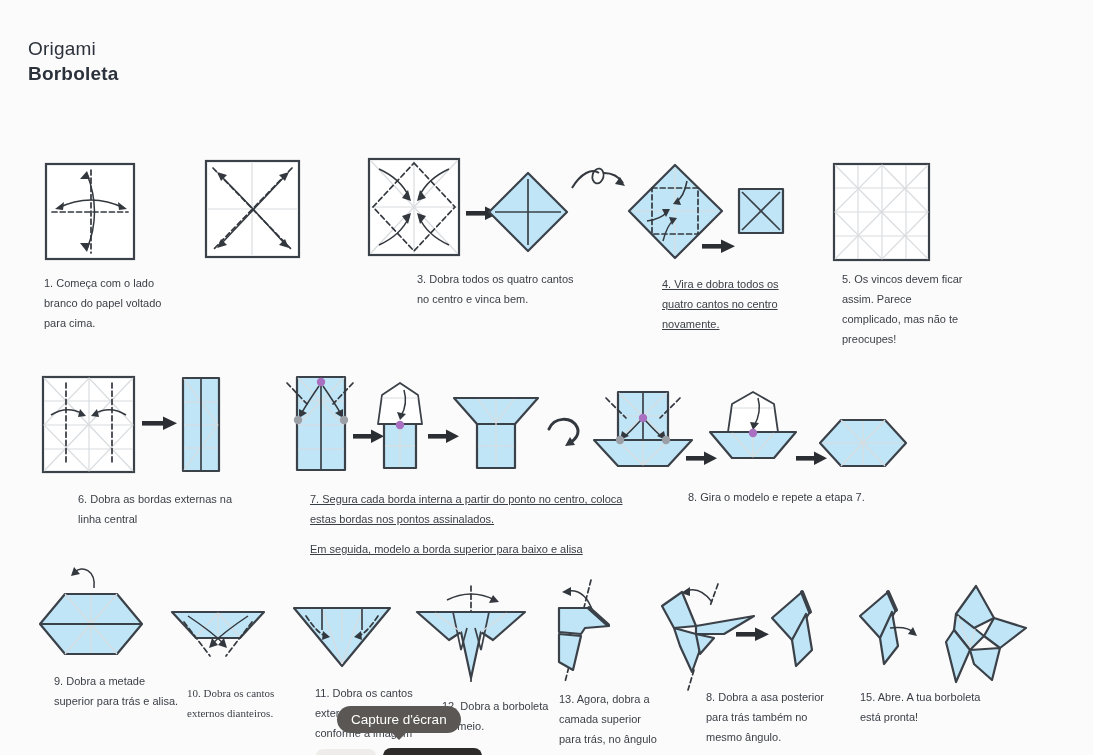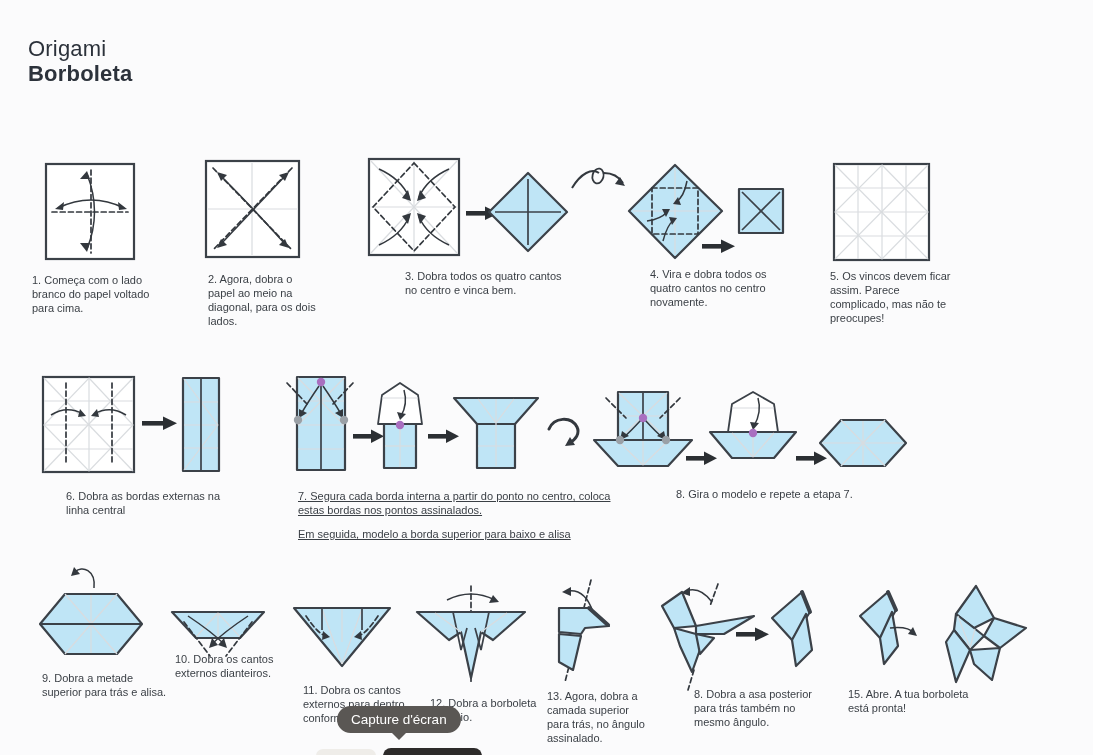--- a/index.html
+++ b/index.html
@@ -1,23 +1,23 @@
 <!DOCTYPE html>
 <html style="--paper-blue: #bfe5f6; --ink: #3b4148; --crease: #d9dcdf; --fold: #33383e; --dot-purple: #a96fc0; --dot-gray: #9aa0a6; --tooltip-bg: #5a5754; --page-bg: #fbfbfc; --text: #3a3f45; --black-arrow: #2b2f33;"><head>
 <meta charset="utf-8">
 <style>
   html,body{margin:0;padding:0;}
   body{width:1093px;height:755px;overflow:hidden;background:var(--page-bg,#fbfbfc);
        font-family:"Liberation Sans","DejaVu Sans",sans-serif;position:relative;}
   .page{position:absolute;inset:0;}
   .abs{position:absolute;}
-  .title{left:28px;top:36px;font-size:22px;line-height:25px;color:#2c323b;letter-spacing:.2px;}
+  .title{left:28px;top:36px;font-size:19px;line-height:25px;color:#2c323b;letter-spacing:.2px;}
   .title .t1{font-weight:400;}
   .title .t2{font-weight:700;}
-  .cap{font-size:11px;line-height:14px;color:var(--text,#3a3f45);}
+  .cap{font-size:11px;line-height:20px;color:var(--text,#3a3f45);margin-left:12px;}
   .cap p{margin:0 0 10px 0;}
   .cap p:last-child{margin-bottom:0;}
   svg{display:block;overflow:visible;}
   .pw{fill:#fff;stroke:var(--ink,#3b4148);stroke-width:2.2;}
   .pb{fill:var(--paper-blue,#bfe5f6);stroke:var(--ink,#3b4148);stroke-width:2.2;stroke-linejoin:round;}
   .wf{fill:#fff;stroke:var(--ink,#3b4148);stroke-width:1.8;stroke-linejoin:round;}
   .cr{stroke:var(--crease,#d9dcdf);stroke-width:1.2;fill:none;}
   .fd{stroke:var(--fold,#33383e);stroke-width:1.7;stroke-dasharray:5 3.2;fill:none;stroke-linecap:round;}
   .al{stroke:var(--fold,#33383e);stroke-width:1.5;fill:none;}
   .al2{stroke:var(--fold,#33383e);stroke-width:3;fill:none;stroke-linecap:round;}
@@ -154,27 +154,24 @@
       <line class="cr" x1="3" y1="74" x2="96" y2="74"></line>
       <line class="cr" x1="3" y1="3" x2="96" y2="97"></line>
       <line class="cr" x1="96" y1="3" x2="3" y2="97"></line>
       <polygon class="cr" points="50,3 96,50 50,97 3,50" fill="none"></polygon>
     </svg>
   </div>
 
   <div class="abs cap" style="left:32px;top:273px;width:122px;">
     <p>1. Começa com o lado branco do papel voltado para cima.</p>
   </div>
-  <div class="abs cap" style="left:208px;top:272px;width:110px;">
-    <p>2. Agora, dobra o papel ao meio na diagonal, para os dois lados.</p>
-  </div>
   <div class="abs cap" style="left:405px;top:269px;width:158px;">
     <p>3. Dobra todos os quatro cantos no centro e vinca bem.</p>
   </div>
-  <div class="abs cap" style="left:650px;top:267px;width:122px;">
+  <div class="abs cap" style="left:650px;top:274px;width:122px;text-decoration:underline;">
     <p>4. Vira e dobra todos os quatro cantos no centro novamente.</p>
   </div>
   <div class="abs cap" style="left:830px;top:269px;width:130px;">
     <p>5. Os vincos devem ficar assim. Parece complicado, mas não te preocupes!</p>
   </div>
 
   <div class="abs" style="left:41px;top:375px;">
     <svg width="95" height="99" viewBox="0 0 95 99">
       <rect class="pw" x="2" y="2" width="91" height="95"></rect>
       <line class="cr" x1="3" y1="26" x2="92" y2="26"></line>
@@ -449,21 +446,21 @@
       <line class="cr" x1="30" y1="32" x2="42" y2="64"></line>
       <line class="cr" x1="47" y1="45" x2="42" y2="64"></line>
       <polygon class="pb" points="26,46 42,66 28,98 18,58"></polygon>
       <polygon class="pb" points="42,66 72,64 64,96 46,80"></polygon>
     </svg>
   </div>
 
   <div class="abs cap" style="left:42px;top:671px;width:130px;">
     <p>9. Dobra a metade superior para trás e alisa.</p>
   </div>
-  <div class="abs cap" style="left:175px;top:652px;width:110px;">
+  <div class="abs cap" style="left:175px;top:683px;width:110px;font-family:Liberation Serif, serif;">
     <p>10. Dobra os cantos externos dianteiros.</p>
   </div>
   <div class="abs cap" style="left:303px;top:683px;width:110px;">
     <p>11. Dobra os cantos externos para dentro, conforme a imagem</p>
   </div>
   <div class="abs cap" style="left:430px;top:696px;width:108px;">
     <p>12. Dobra a borboleta ao meio.</p>
   </div>
   <div class="abs cap" style="left:547px;top:689px;width:102px;">
     <p>13. Agora, dobra a camada superior para trás, no ângulo assinalado.</p>

